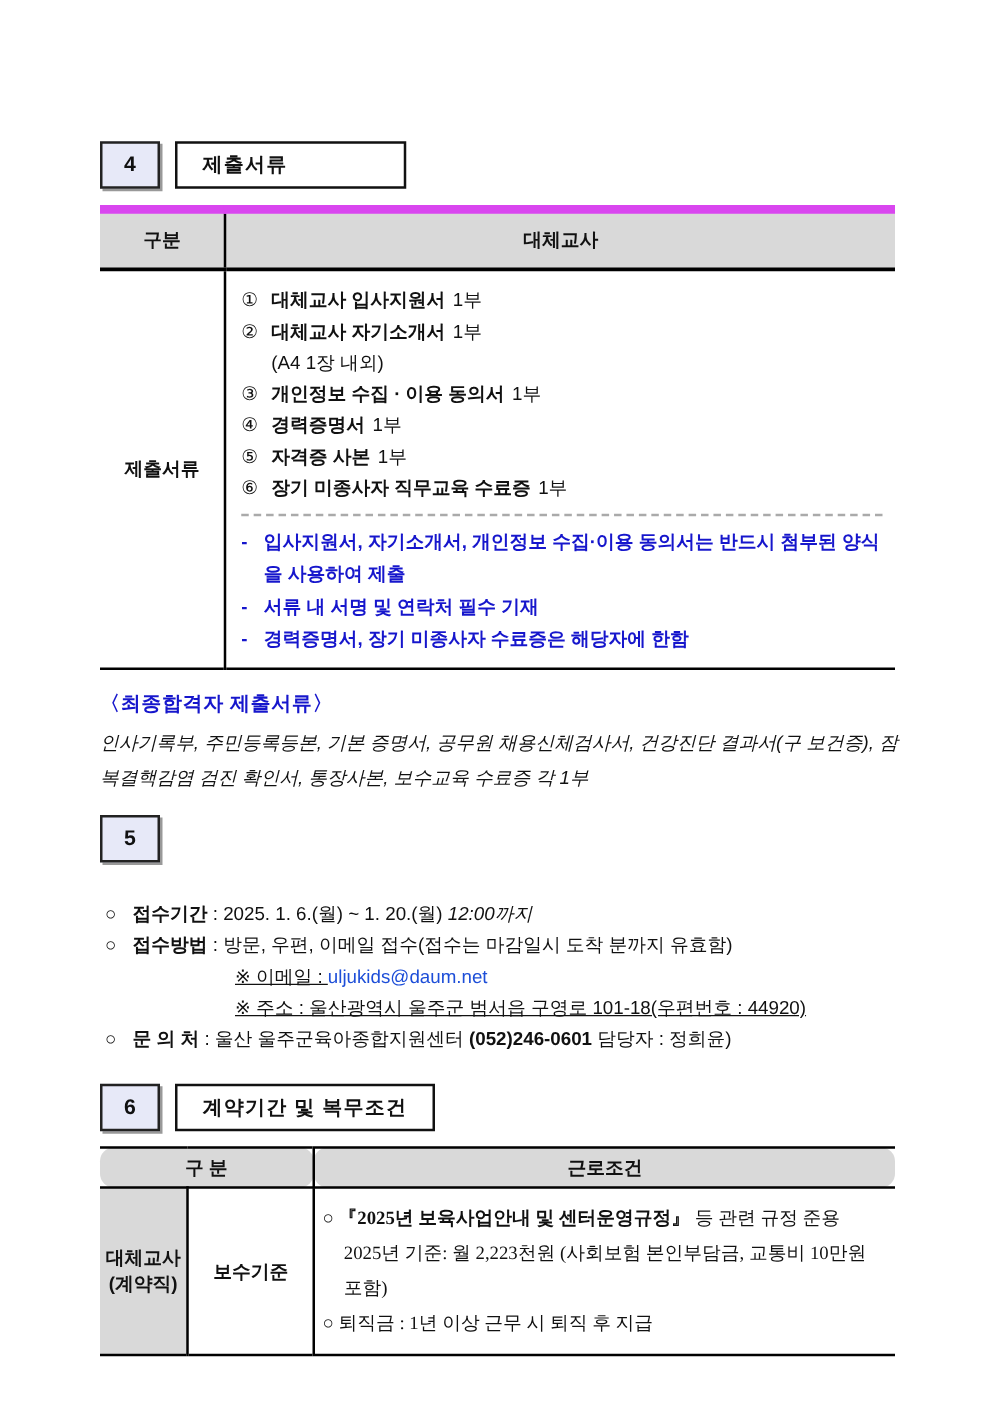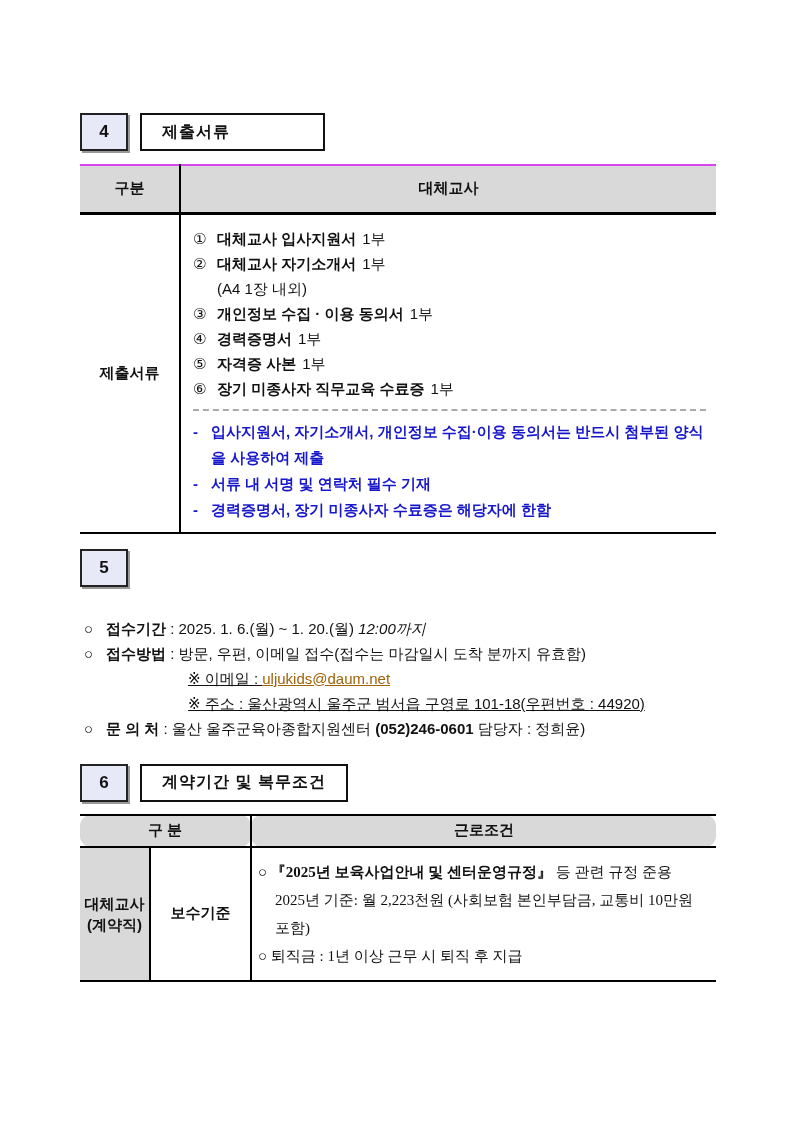--- a/index.html
+++ b/index.html
@@ -24,21 +24,21 @@
     min-width:185px; display:flex; align-items:center;
     font-weight:bold; font-size:16px; letter-spacing:1px;
   }
 
   .bold { font-weight:bold; }
   .italic { font-style:italic; }
   .u { text-decoration:underline; }
 
   
   table { border-collapse:collapse; width:636px; }
-  .doc-table { margin-top:13px; border-top:2px solid #d946ef; border-bottom:2px solid #000; }
+  .doc-table { margin-top:13px; border-top:7px solid #d946ef; border-bottom:2px solid #000; }
   .doc-table th {
     background:#D9D9D9; border-bottom:3px solid #000;
     height:48px; font-weight:bold; font-size:15px; text-align:center;
   }
   .doc-table .c1 { width:100px; border-right:2px solid #000; }
   .rowlabel { text-align:center; font-weight:bold; vertical-align:middle; }
   .doccell { padding:11px 10px 9px 12px; vertical-align:top; }
   .doc-line { display:flex; line-height:25px; }
   .doc-line .bullet { width:24px; flex:none; }
   .doc-line .name { font-weight:bold; }
@@ -52,21 +52,21 @@
   .final-pass { margin-top:17px; }
   .fp-title { color:#1616CC; font-weight:bold; font-size:16px; letter-spacing:0.5px; }
   .fp-body { margin-top:7px; font-style:italic; line-height:28px; width:640px; }
 
   
   .sec5-head { margin-top:15px; }
   .reception { margin-top:29px; }
   .r-line { line-height:25px; padding-left:4px; }
   .bullet-o { display:inline-block; width:22px; }
   .ind { padding-left:108px; }
-  .maillink { color:#a16207; text-decoration:underline; cursor:pointer; }
+  .maillink { color:#1d4ed8; cursor:pointer; }
 
   
   .sec6-head { margin-top:23px; }
   .cond-table { margin-top:12px; border-top:2px solid #000; border-bottom:2px solid #000; }
   .cond-table th {
     background:#D9D9D9; border-bottom:2px solid #000; height:32px;
     font-weight:bold; text-align:center;border-radius:11px;
   }
   .cond-table .hc1 { width:148px; border-right:2px solid #000; }
   .cond-table .bc1 {
@@ -150,20 +150,24 @@
           </div>
           <div class="note-line">
             <span class="note-dash">-</span>
               <span class="note-text">경력증명서, 장기 미종사자 수료증은 해당자에 한함</span>
           </div>
         </td>
       </tr>
     </tbody>
   </table>
 
+  <div class="final-pass">
+    <div class="fp-title">〈최종합격자 제출서류〉</div>
+    <div class="fp-body">인사기록부, 주민등록등본, 기본 증명서, 공무원 채용신체검사서, 건강진단 결과서(구 보건증), 잠복결핵감염 검진 확인서, 통장사본, 보수교육 수료증 각 1부</div>
+  </div>
 
   <div class="section-head sec5-head">
     <div class="num-box">5</div>
   </div>
 
   <div class="reception">
     <div class="r-line">
       <span class="bullet-o">○</span><span class="bold">접수기간</span><span> : </span><span>2025. 1. 6.(월) ~ 1. 20.(월) </span><span class="italic">12:00까지</span>
     </div>
     <div class="r-line">

